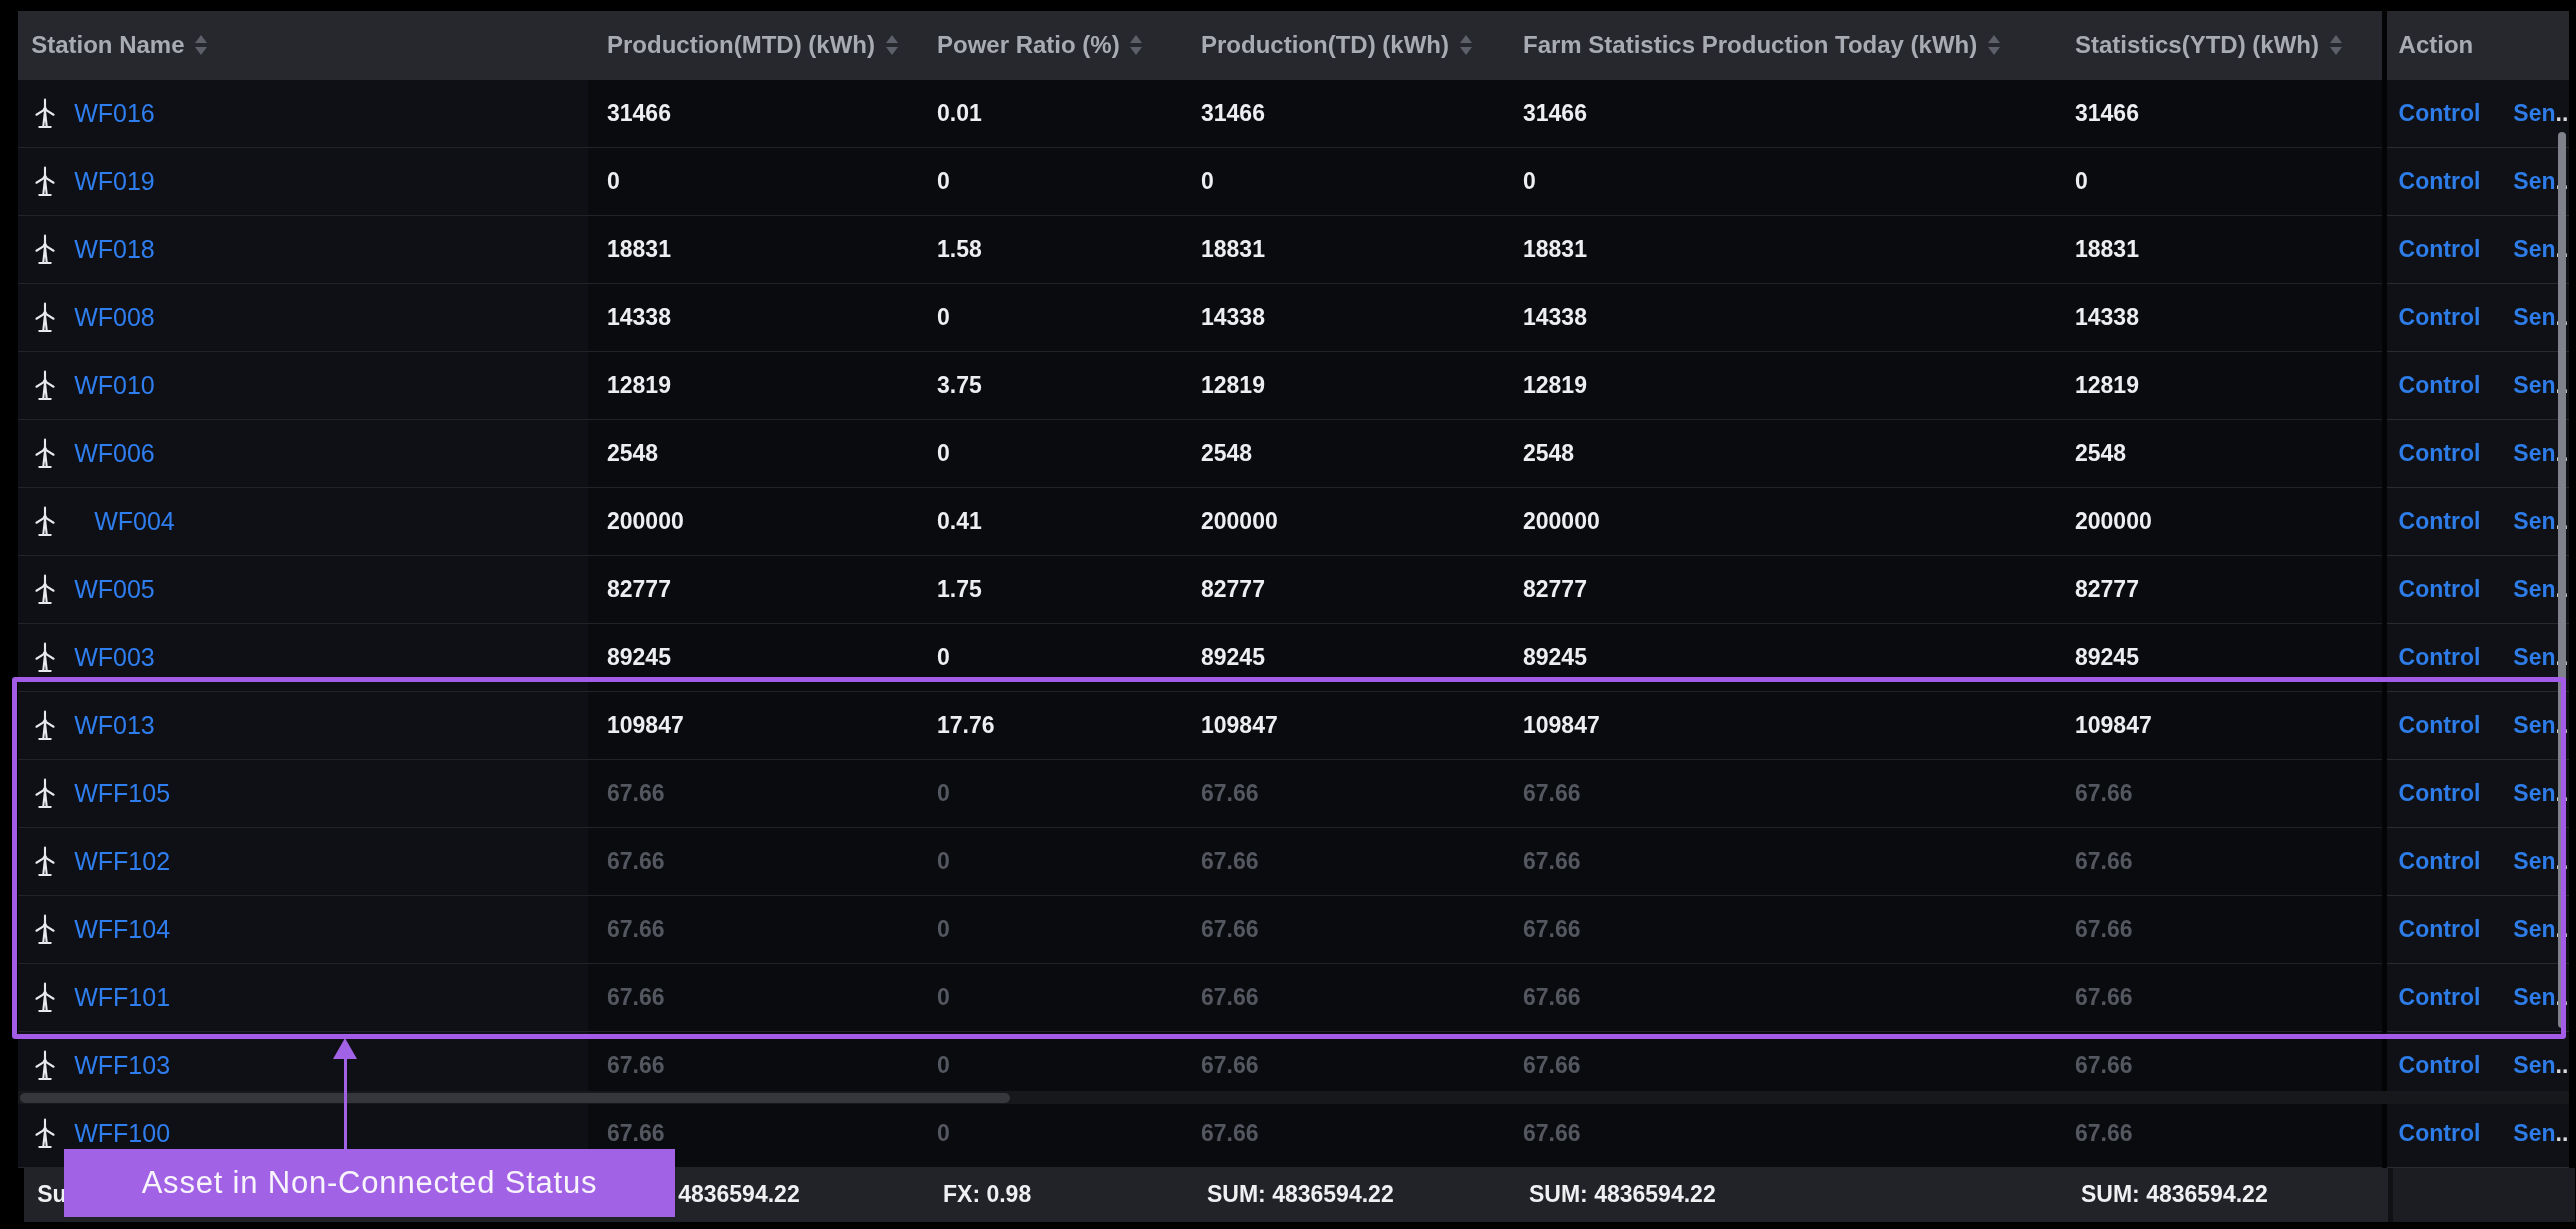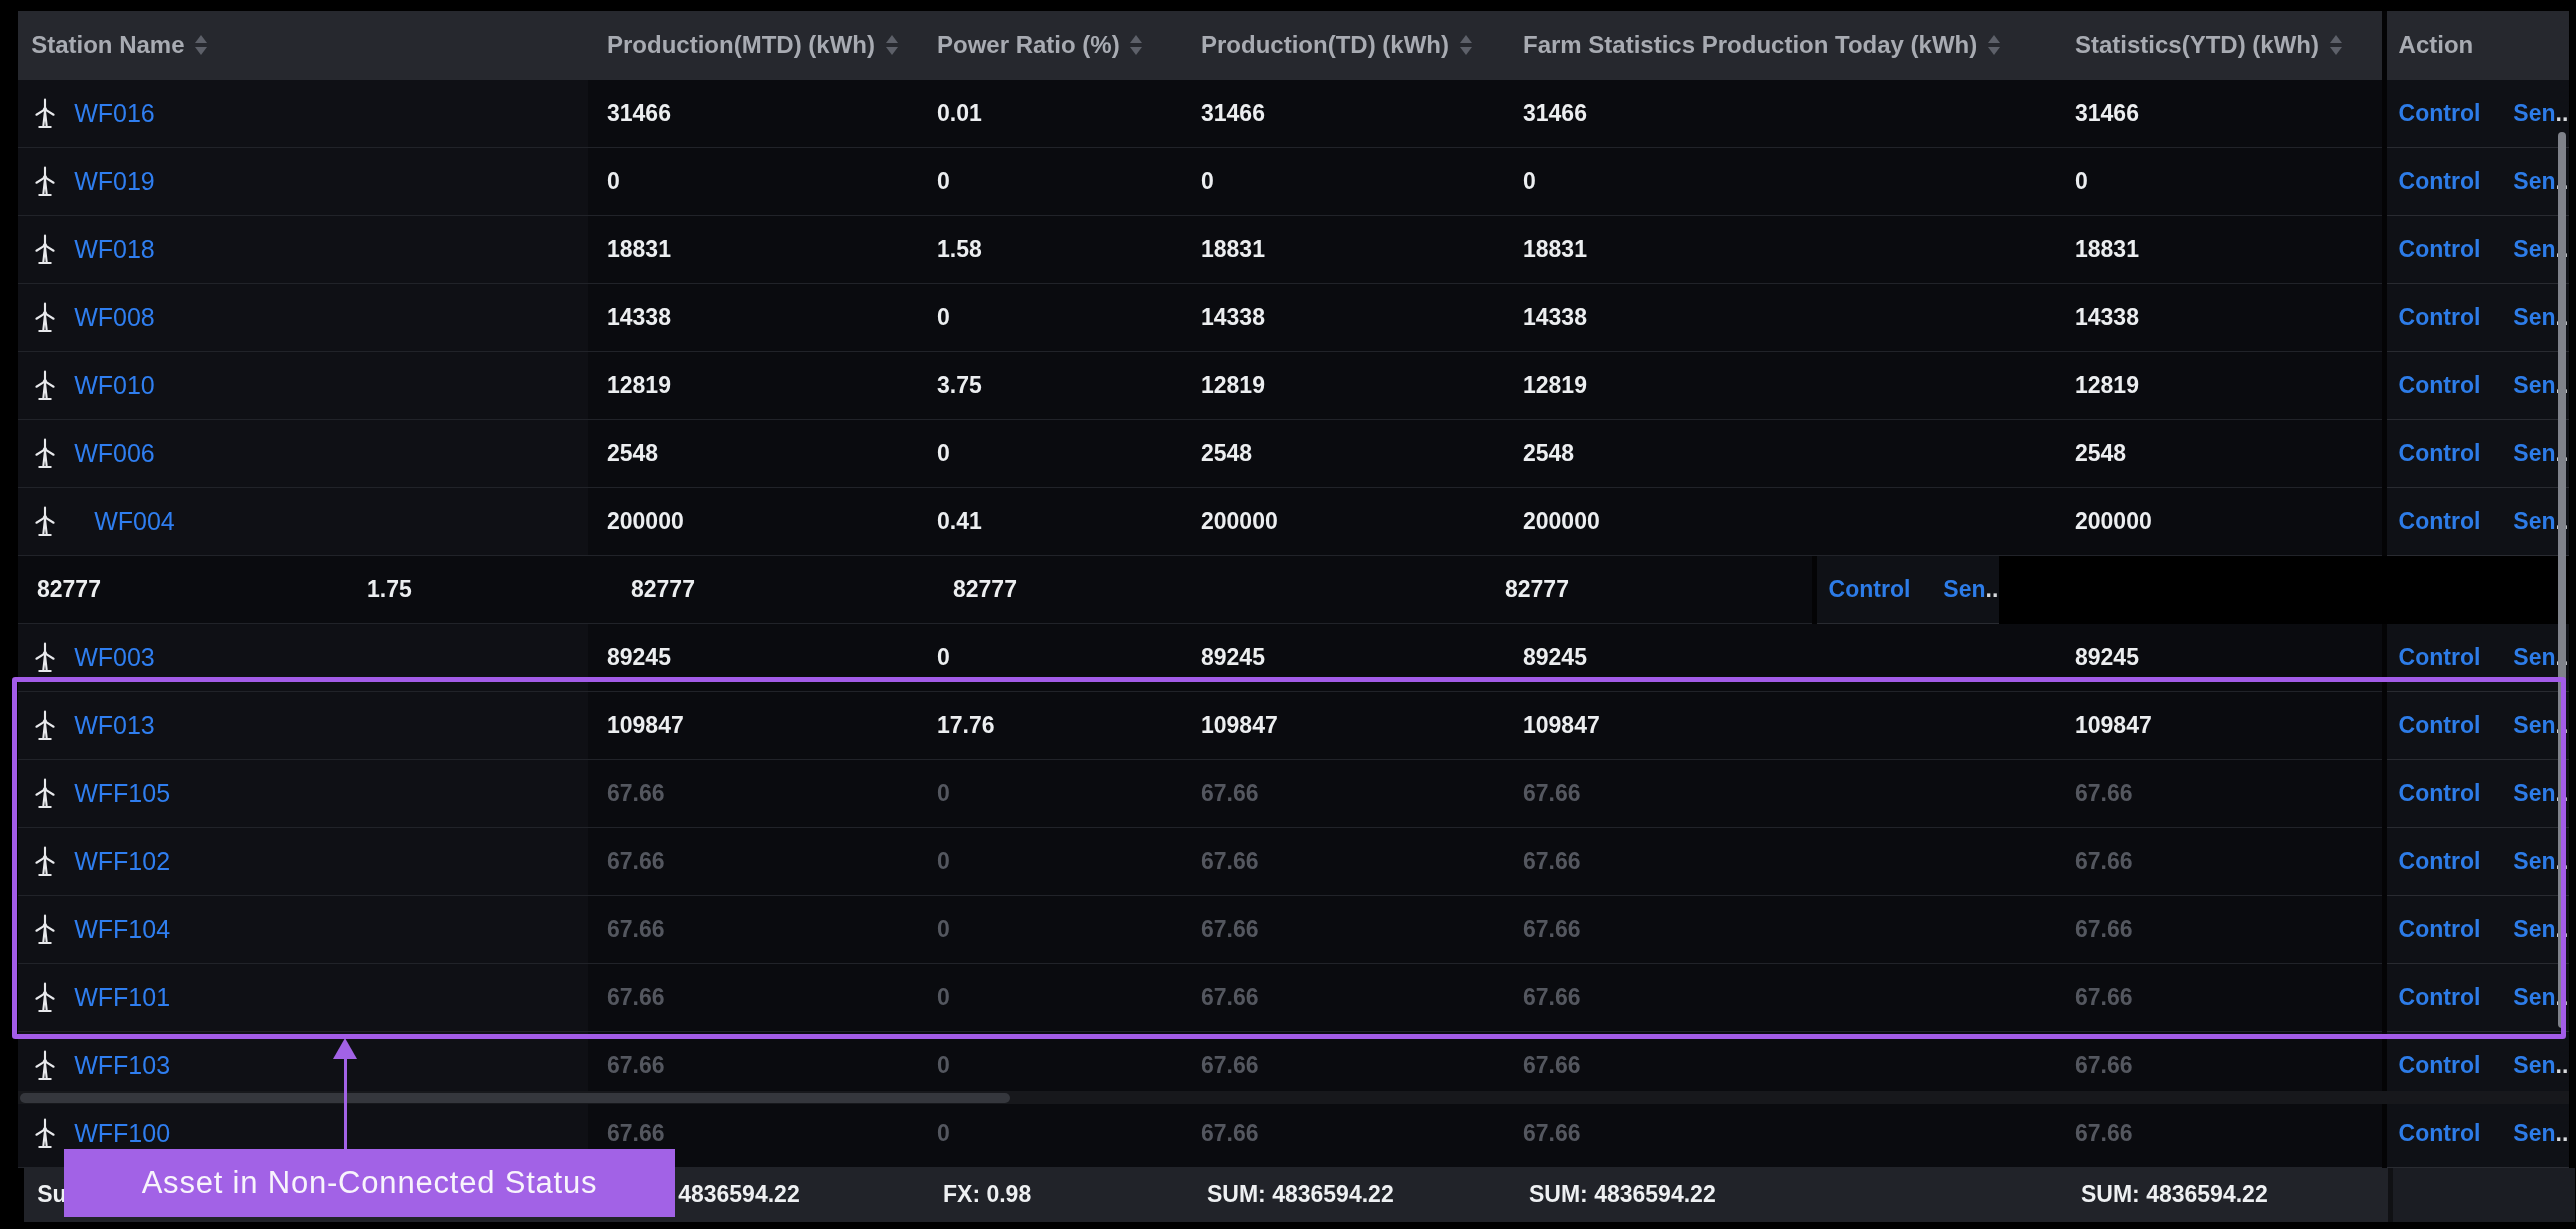--- a/index.html
+++ b/index.html
@@ -361,20 +361,34 @@
         <div class="cell cm" style="width: 326px;">
           <span class="val">200000</span>
         </div>
         <div class="gapcol"></div>
         <div class="cell ca" style="width: 182px;">
           <span class="alink">Control</span>
           <span class="alink">Sen<span class="ellip">...</span></span>
         </div>
       </div>
       <div class="flexrow row">
+        <div class="cell c1" style="width: 570px;">
+          <svg class="turbine" viewBox="0 0 34 38">
+            <g stroke="#e8e9ec" stroke-width="2.6" fill="none" stroke-linecap="round">
+              <line x1="17" y1="14" x2="17" y2="2"></line>
+              <line x1="17" y1="14" x2="6.5" y2="20.5"></line>
+              <line x1="17" y1="14" x2="27.5" y2="20.5"></line>
+              <line x1="17" y1="16" x2="15" y2="34"></line>
+              <line x1="17" y1="16" x2="19" y2="34"></line>
+              <line x1="10" y1="35.5" x2="24" y2="35.5"></line>
+            </g>
+            <circle cx="17" cy="14" r="2.6" fill="#e8e9ec"></circle>
+          </svg>
+          <span class="station-name">WF005</span>
+        </div>
         <div class="cell cm" style="width: 330px;">
           <span class="val">82777</span>
         </div>
         <div class="cell cm" style="width: 264px;">
           <span class="val">1.75</span>
         </div>
         <div class="cell cm" style="width: 322px;">
           <span class="val">82777</span>
         </div>
         <div class="cell cm" style="width: 552px;">

